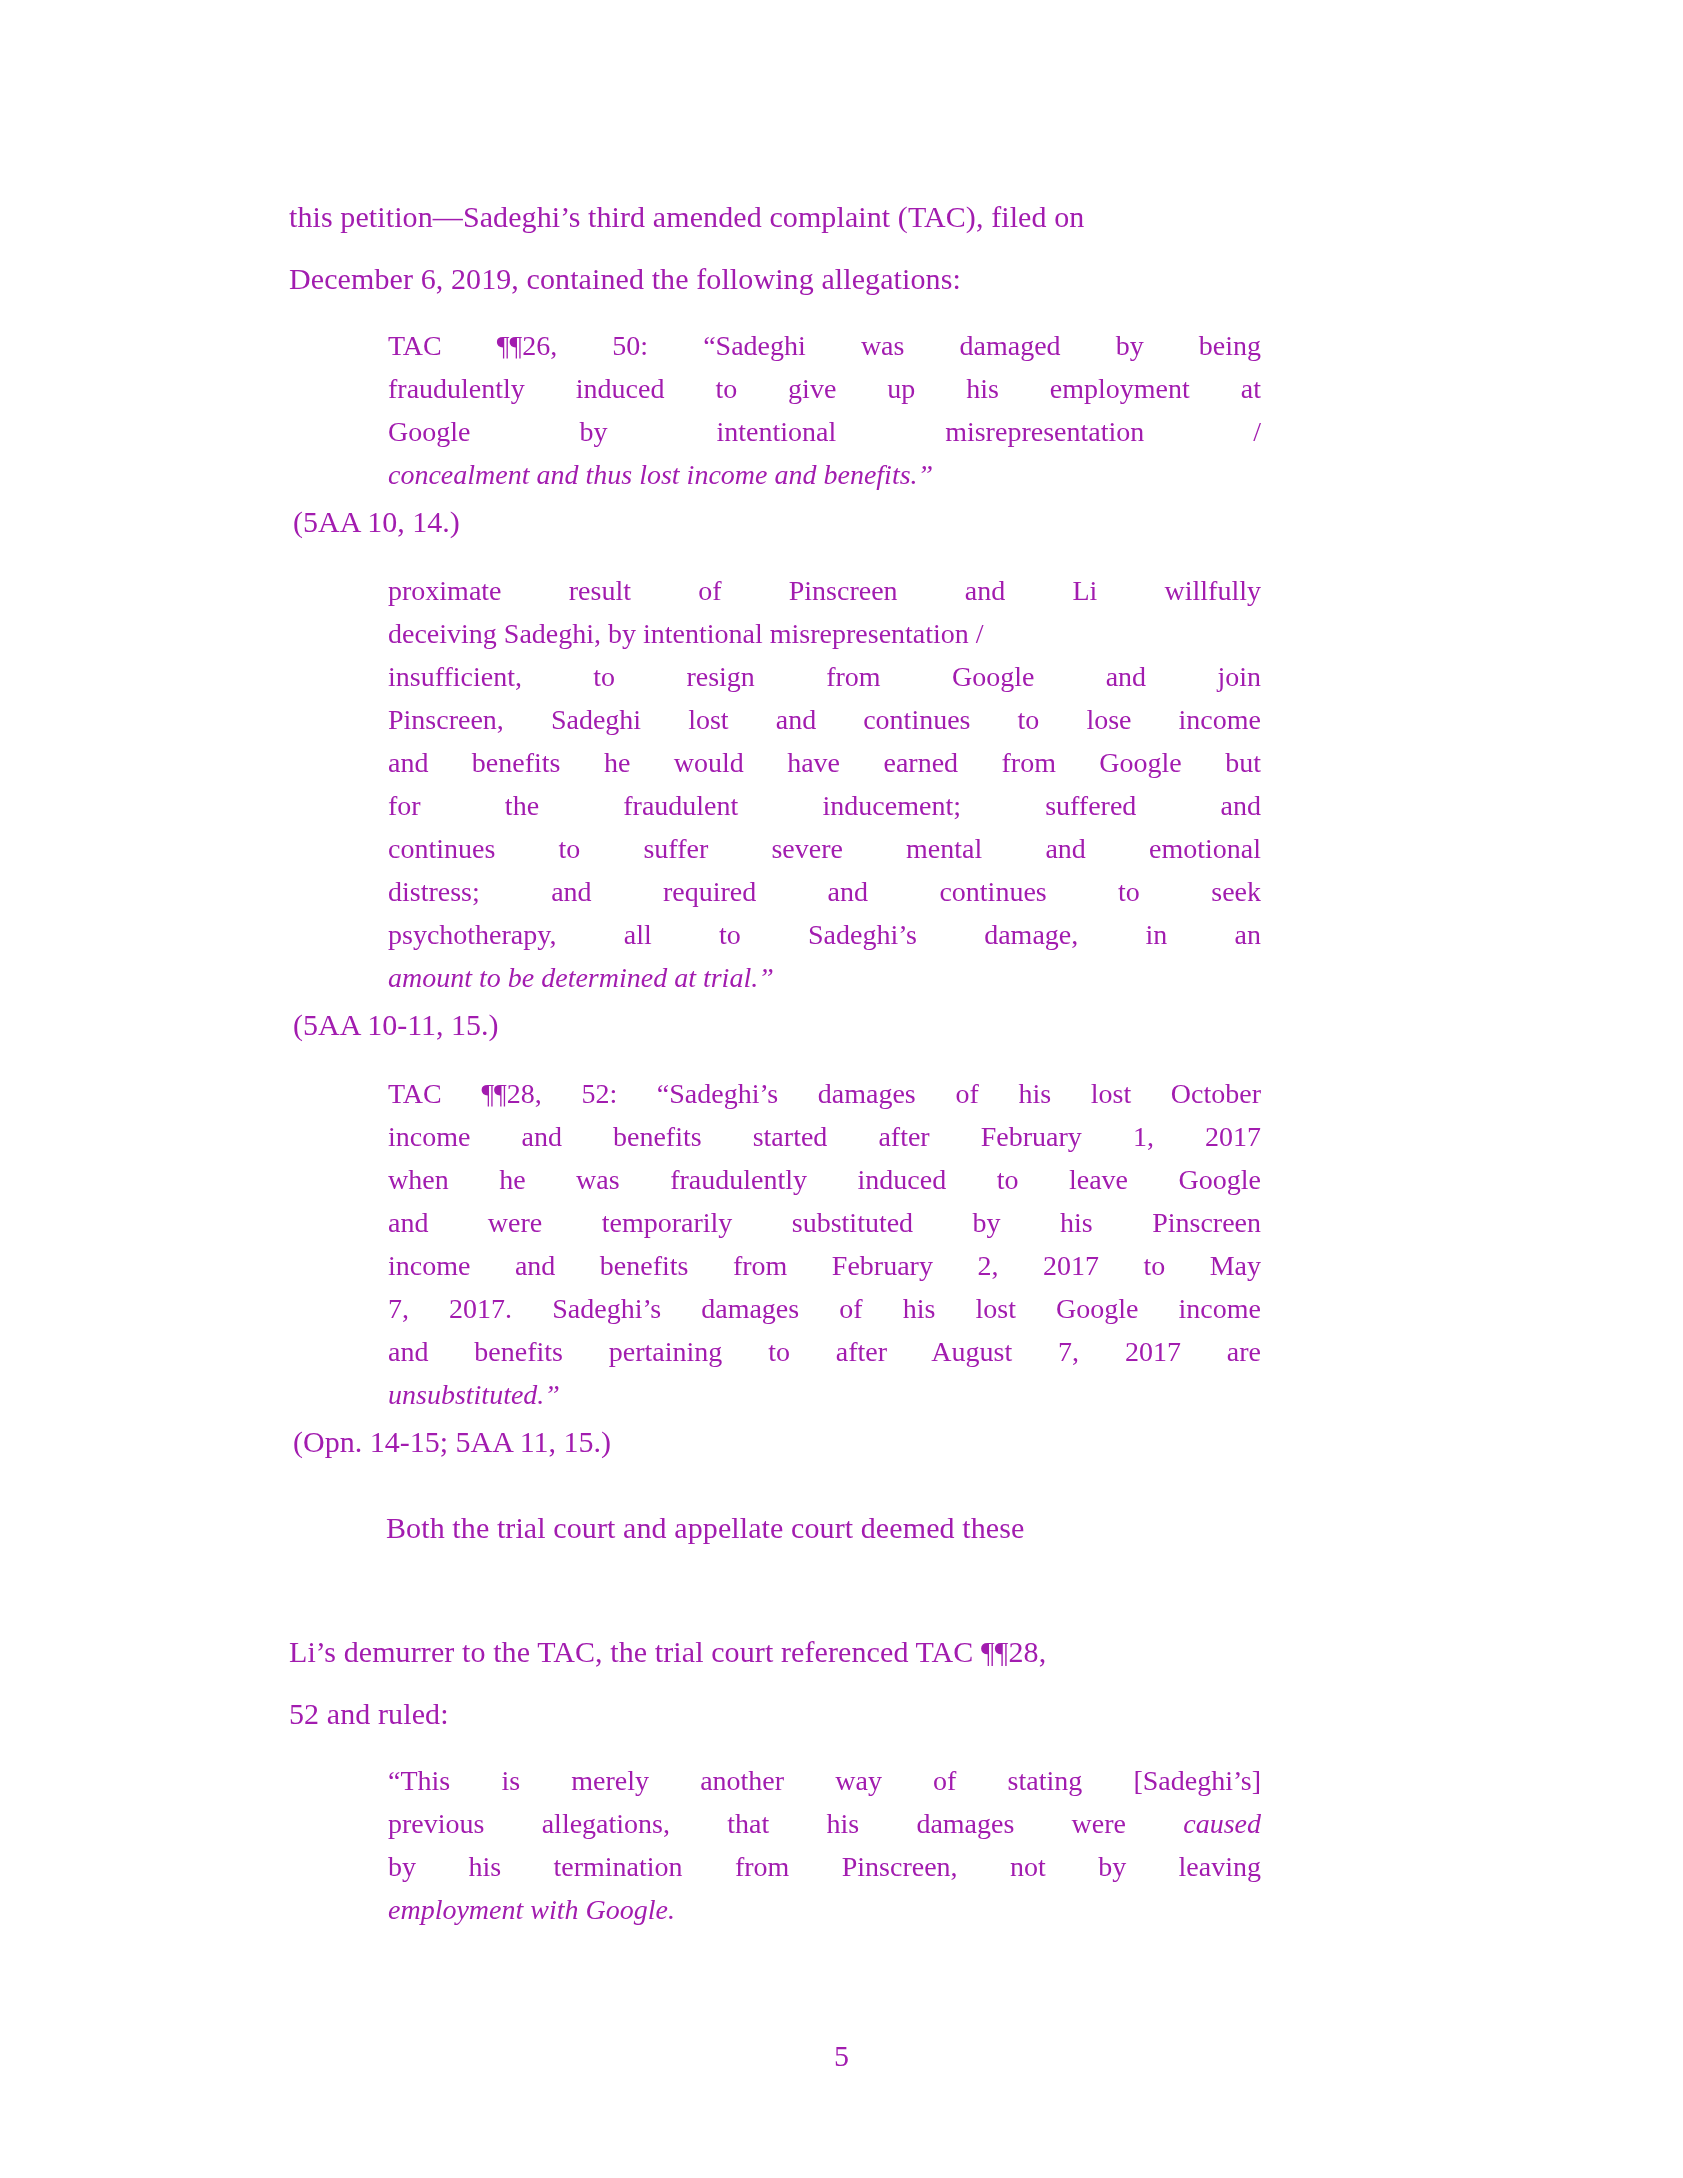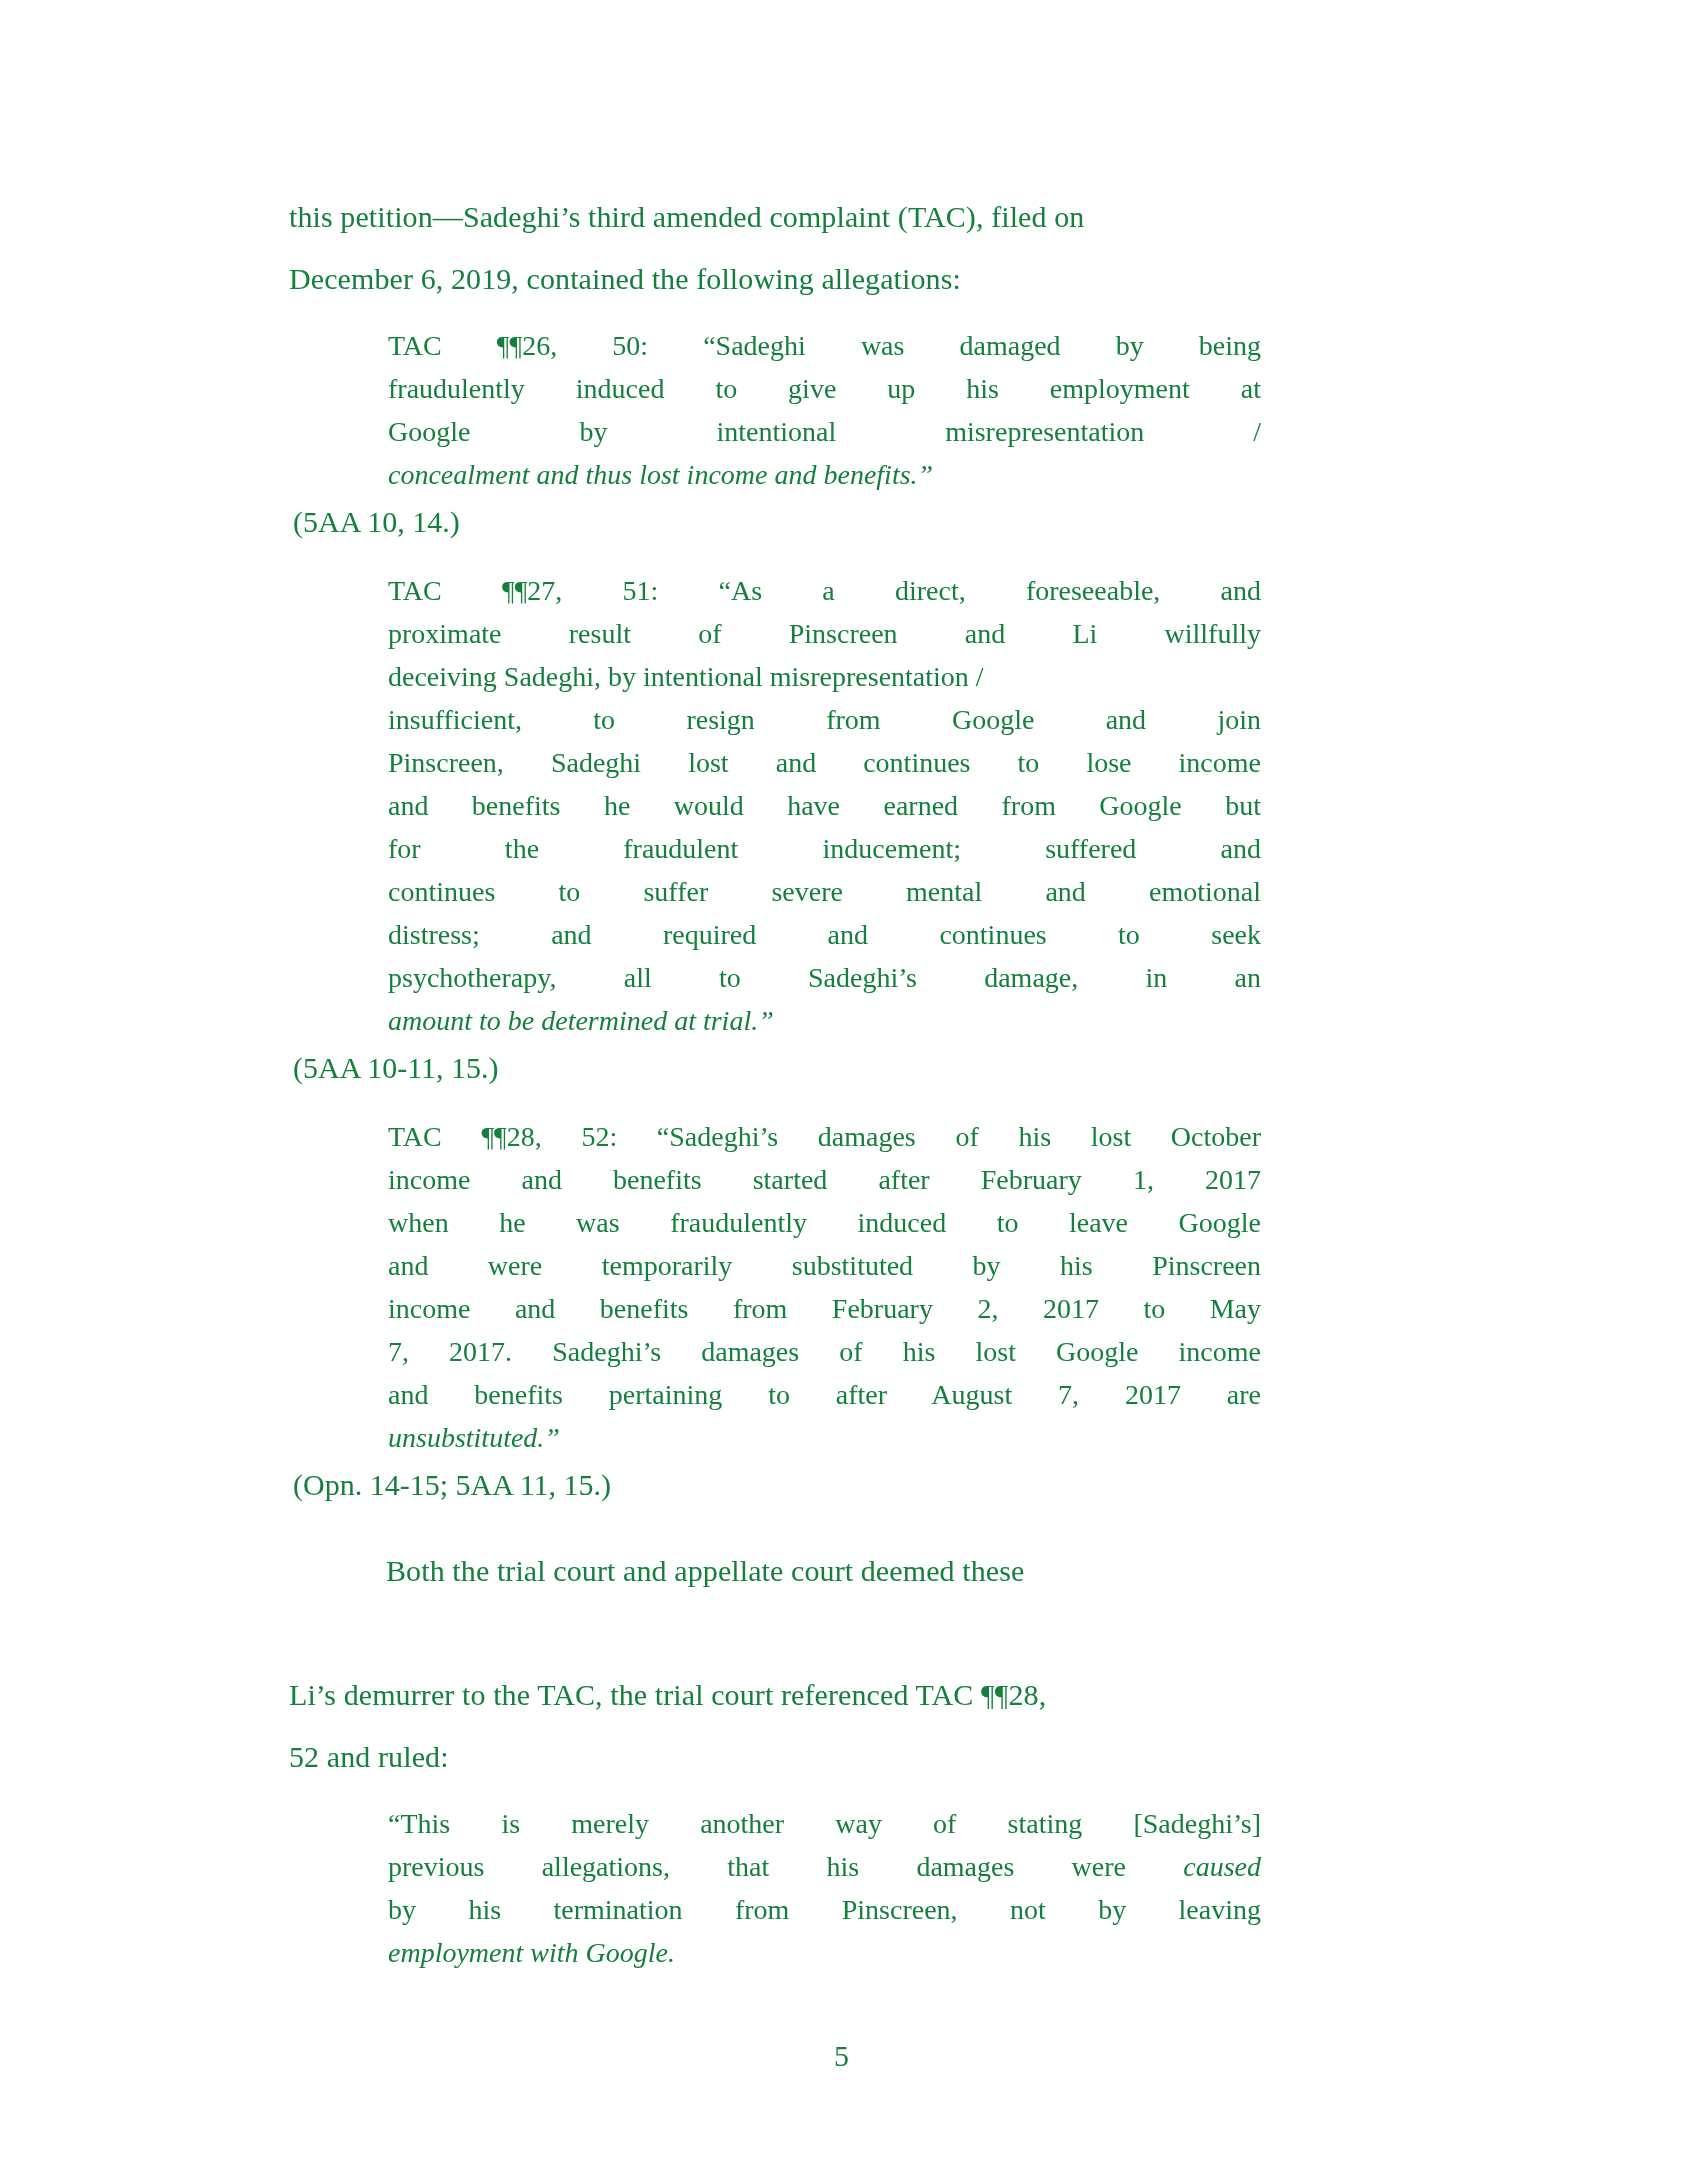--- a/index.html
+++ b/index.html
@@ -7,21 +7,21 @@
     padding: 0;
     background: #ffffff;
   }
   .page {
     position: relative;
     width: 1683px;
     height: 2178px;
     background: #ffffff;
     margin: 0 auto;
     font-family: "Liberation Serif", "DejaVu Serif", serif;
-    color: #15803d;
+    color: #a21caf;
     overflow: hidden;
   }
   .content {
     position: absolute;
     left: 289px;
     top: 186px;
     width: 1071px;
   }
 
   
@@ -101,21 +101,20 @@
       <span class="ln">TAC ¶¶26, 50: “Sadeghi was damaged by being</span>
       <span class="ln">fraudulently induced to give up his employment at</span>
       <span class="ln">Google by intentional misrepresentation /</span>
       <span class="ln last">concealment and thus lost income and benefits.”</span>
     </div>
     <p class="citation">(5AA 10, 14.)</p>
 
     <div class="gap-md"></div>
 
     <div class="blockquote">
-      <span class="ln">TAC ¶¶27, 51: “As a direct, foreseeable, and</span>
       <span class="ln">proximate result of Pinscreen and Li willfully</span>
       <span class="ln natural">deceiving Sadeghi, by intentional misrepresentation /</span>
       <span class="ln">insufficient, to resign from Google and join</span>
       <span class="ln">Pinscreen, Sadeghi lost and continues to lose income</span>
       <span class="ln">and benefits he would have earned from Google but</span>
       <span class="ln">for the fraudulent inducement; suffered and</span>
       <span class="ln">continues to suffer severe mental and emotional</span>
       <span class="ln">distress; and required and continues to seek</span>
       <span class="ln">psychotherapy, all to Sadeghi’s damage, in an</span>
       <span class="ln last">amount to be determined at trial.”</span>

